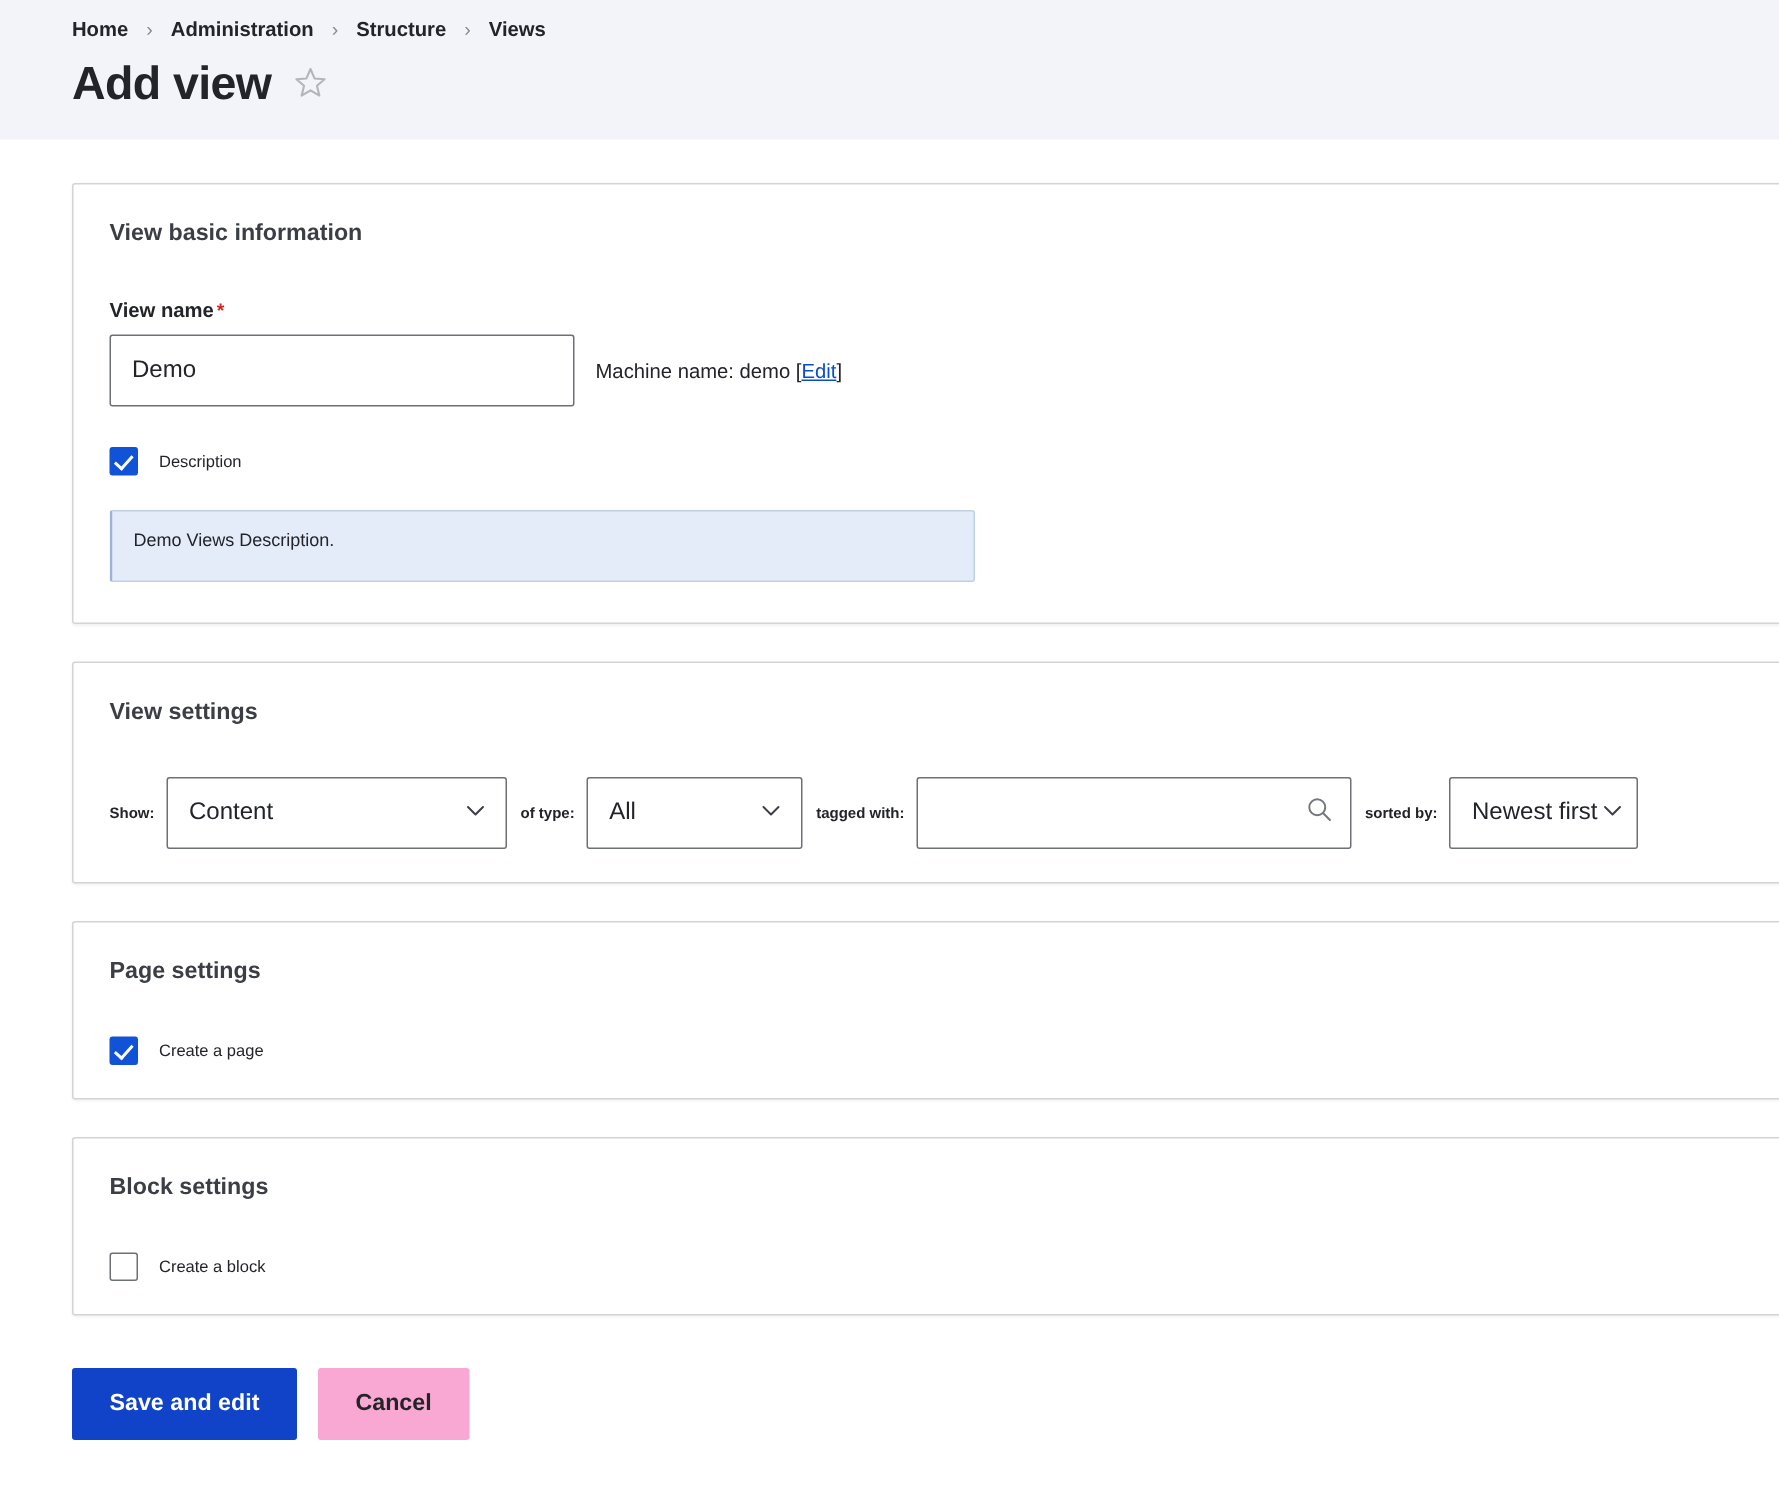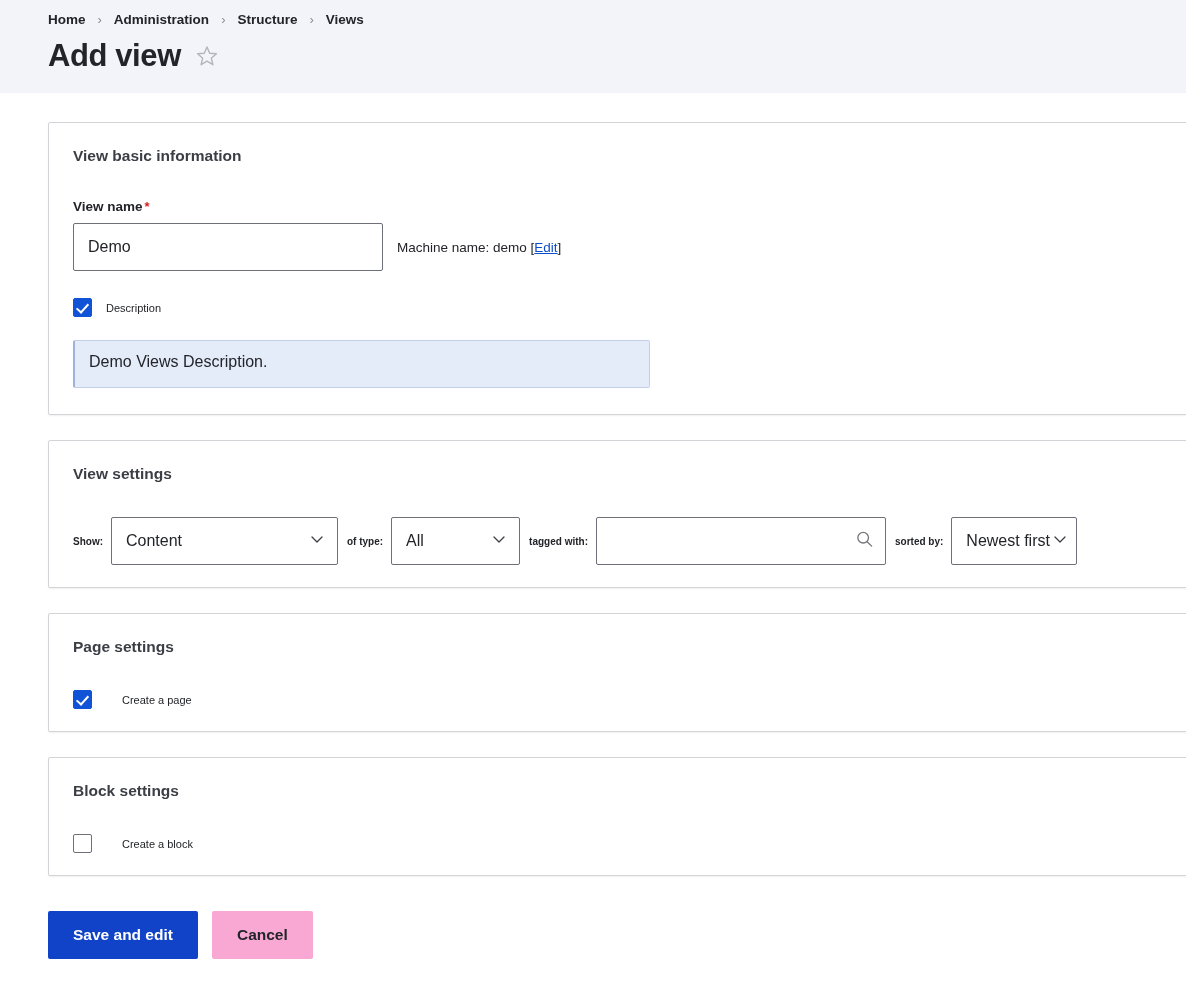--- a/index.html
+++ b/index.html
@@ -117,21 +117,21 @@
     color: #0b4ecc;
     text-decoration: underline;
   }
 
   
   .check-row {
     display: flex;
     align-items: center;
     margin-top: 27px;
   }
-  .check-row.tight { margin-top: 0; gap: 16px; }
+  .check-row.tight { margin-top: 0; }
   .checkbox {
     width: 19px; height: 19px;
     border-radius: 2px;
     border: 1px solid #6d7078;
     background: #ffffff;
     position: relative;
     flex: none;
     cursor: pointer;
   }
   .checkbox.checked {
@@ -156,21 +156,21 @@
   
   .description-box {
     margin-top: 23px;
     width: 577px;
     height: 48px;
     background: #e4ecfa;
     border: 1px solid #c3cfe6;
     border-left: 2px solid #9fb3d9;
     border-radius: 2px;
     font-family: "Liberation Sans", sans-serif;
-    font-size: 16px;
+    font-size: 12px;
     color: #232429;
     padding: 12px 14px;
     resize: none;
     outline: none;
     overflow: hidden;
   }
 
   
   .settings-row {
     display: flex;
@@ -194,21 +194,21 @@
     margin-right: 9px;
     padding: 0 12px 0 14px;
     cursor: pointer;
   }
   .select-box .sel-text {
     font-size: 16px;
     color: #232429;
     white-space: nowrap;
   }
   .select-box.wide { width: 227px; justify-content: space-between; gap: 15px; }
-  .select-box.mid  { width: 129px; justify-content: space-between; }
+  .select-box.mid  { width: 144px; justify-content: space-between; }
   .select-box.snug { padding-right: 8px; }
   .select-box.snug .sel-text { margin-right: 2px; }
 
   .autocomplete {
     position: relative;
     margin-left: 8px;
     margin-right: 9px;
     width: 290px;
     height: 48px;
   }

